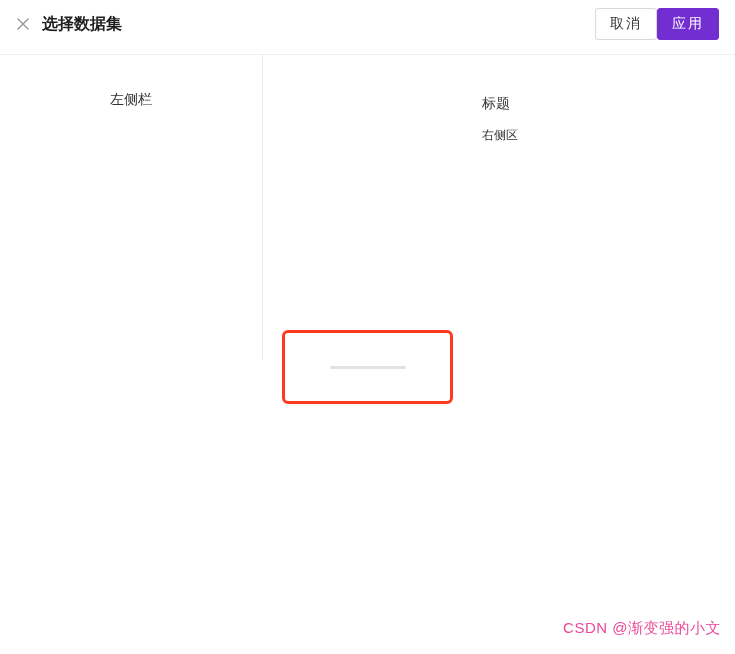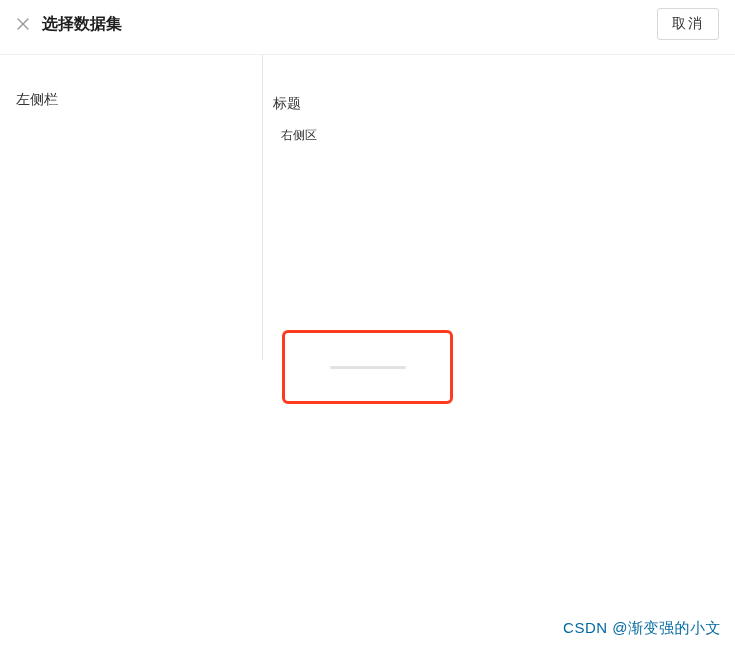--- a/index.html
+++ b/index.html
@@ -65,20 +65,21 @@
       border-color: #722ed1;
       color: #fff;
     }
     .content {
       display: flex;
       flex-direction: column;
     }
     .upper-area {
       display: flex;
       height: 305px;
+      text-align: center;
     }
     .left-panel {
       width: 262px;
       padding: 36px 16px 16px 16px;
       font-size: 14px;
       color: #333;
     }
     .right-panel {
       flex: 1;
       border-left: 1px solid #e8e8e8;
@@ -121,41 +122,42 @@
       width: 76px;
       height: 3px;
       background: #e2e2e2;
       border-radius: 2px;
     }
     .watermark {
       position: absolute;
       bottom: 16px;
       right: 14px;
       font-size: 15px;
-      color: #0369a1;
+      color: #ec4899;
       letter-spacing: 0.5px;
       pointer-events: none;
       user-select: none;
     }
   </style>
 </head>
 <body>
 
 <div class="header">
   <div class="header-left">
     <span class="close-icon">
       <svg viewBox="0 0 12 12" fill="none" stroke="currentColor" stroke-width="1.4" stroke-linecap="round">
         <line x1="1" y1="1" x2="11" y2="11"></line>
         <line x1="11" y1="1" x2="1" y2="11"></line>
       </svg>
     </span>
     <span class="dialog-title">选择数据集</span>
   </div>
   <div class="header-right">
     <button class="btn">取消</button>
+    <button class="btn btn-primary">应用</button>
   </div>
 </div>
 
 <div class="content">
   <div class="upper-area">
     <div class="left-panel">
       <span>左侧栏</span>
     </div>
     <div class="right-panel">
       <div class="right-title">标题</div>

